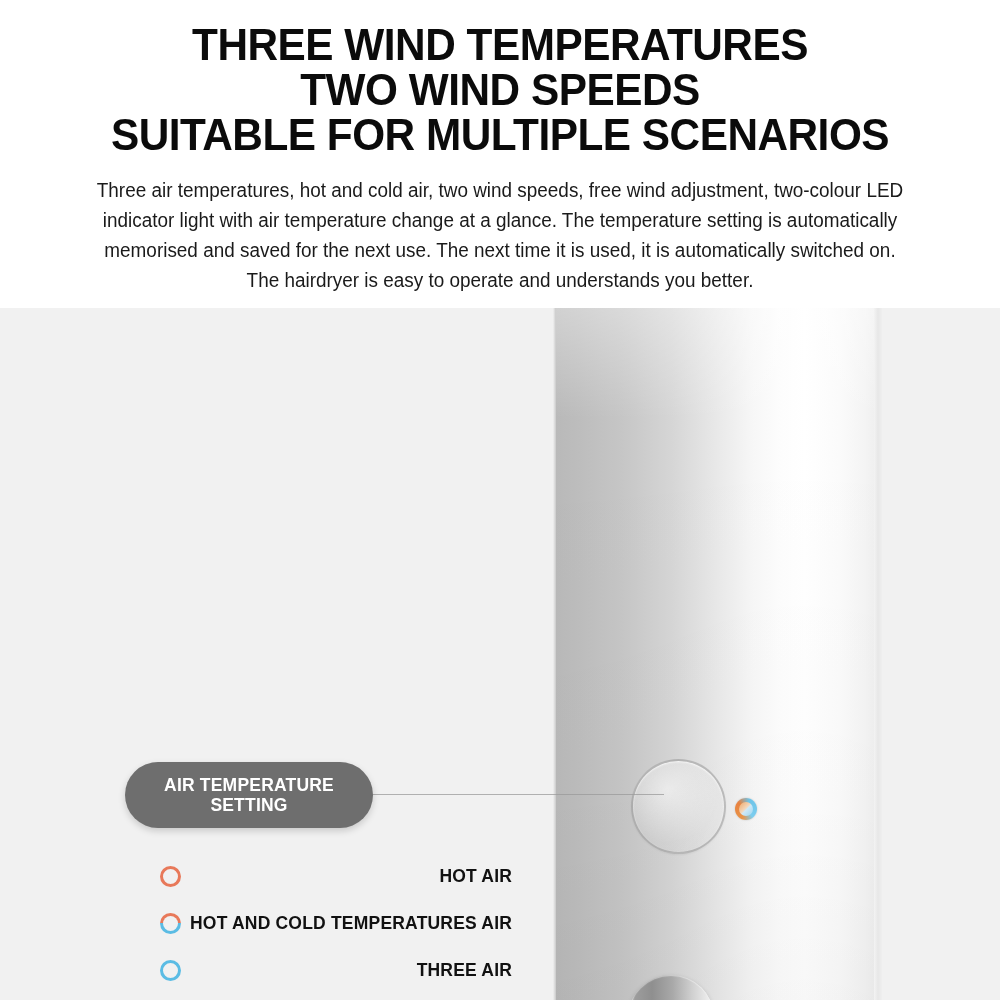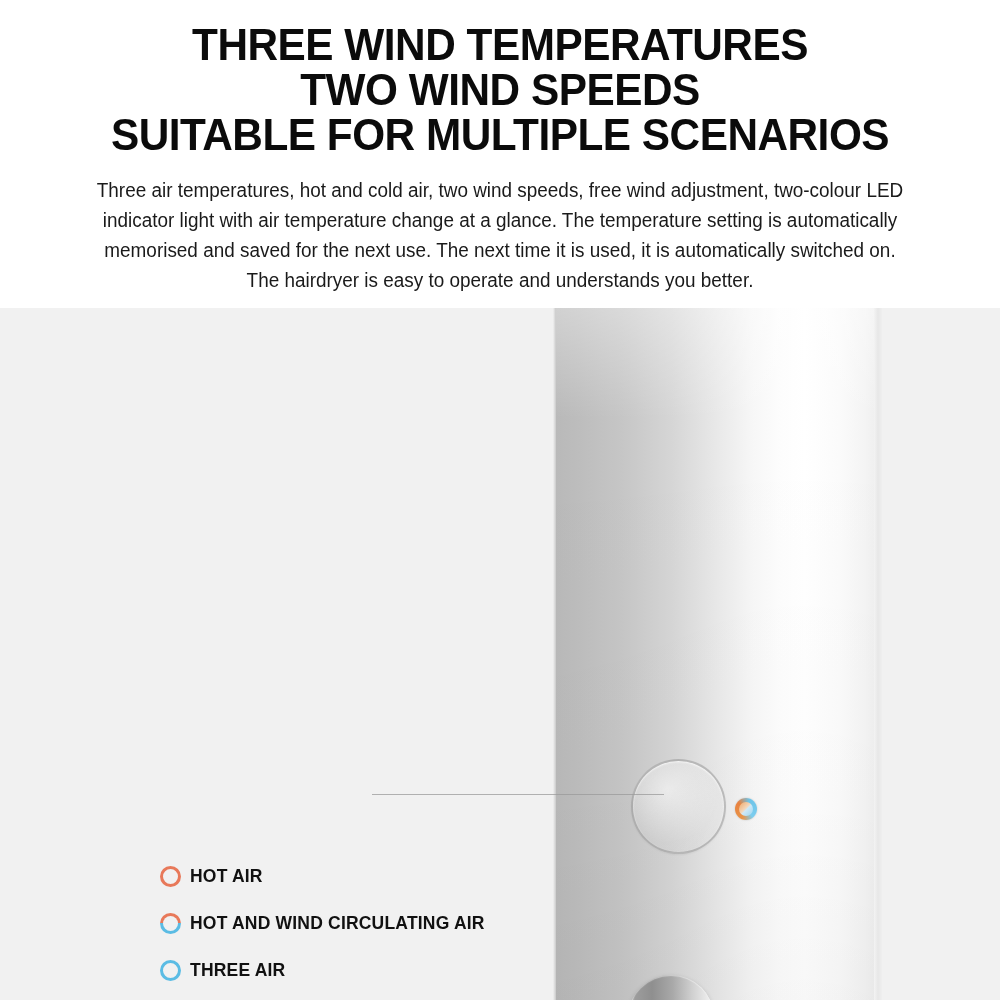--- a/index.html
+++ b/index.html
@@ -110,20 +110,21 @@
   }
   #leader-temp  { left:372px; top:486px; width:292px; }
 
   
   .legend { position:absolute; }
   #legend-temp  { left:160px; top:545px; }
 
   .legend-row {
     display:flex; align-items:center;
     height:47px;
+    justify-content:space-between;
   }
   .legend-label {
     font-size:17.5px; font-weight:700; color:#111111;
     letter-spacing:0.2px; white-space:nowrap;
   }
 
   .marker { width:30px; display:flex; align-items:center; justify-content:flex-start; }
 
   .ring {
     width:21px; height:21px; border-radius:50%;
@@ -196,35 +197,41 @@
   <div class="body-edge-l"></div>
   <div class="body-edge-r"></div>
 
   <div class="temp-button"></div>
   <div class="led"></div>
 
   <div class="slider-track"></div>
 
   <div class="leader" id="leader-temp"></div>
 
+  <div class="pill" id="pill-temp">
+    <span class="pill-text">
+      <span class="pl">AIR TEMPERATURE</span>
+      <span class="pl">SETTING</span>
+    </span>
+  </div>
 
   <div class="legend" id="legend-temp">
 
     <div class="legend-row">
       <span class="marker">
           <span class="ring"></span>
         </span>
       <span class="legend-label">HOT AIR</span>
     </div>
 
     <div class="legend-row">
       <span class="marker">
           <span class="ring split"></span>
         </span>
-      <span class="legend-label">HOT AND WIND CIRCULATING AIR</span>
+      <span class="legend-label">HOT AND COLD TEMPERATURES AIR</span>
     </div>
 
     <div class="legend-row">
       <span class="marker">
           <span class="ring cold"></span>
         </span>
       <span class="legend-label">THREE AIR</span>
     </div>
 
   </div>

